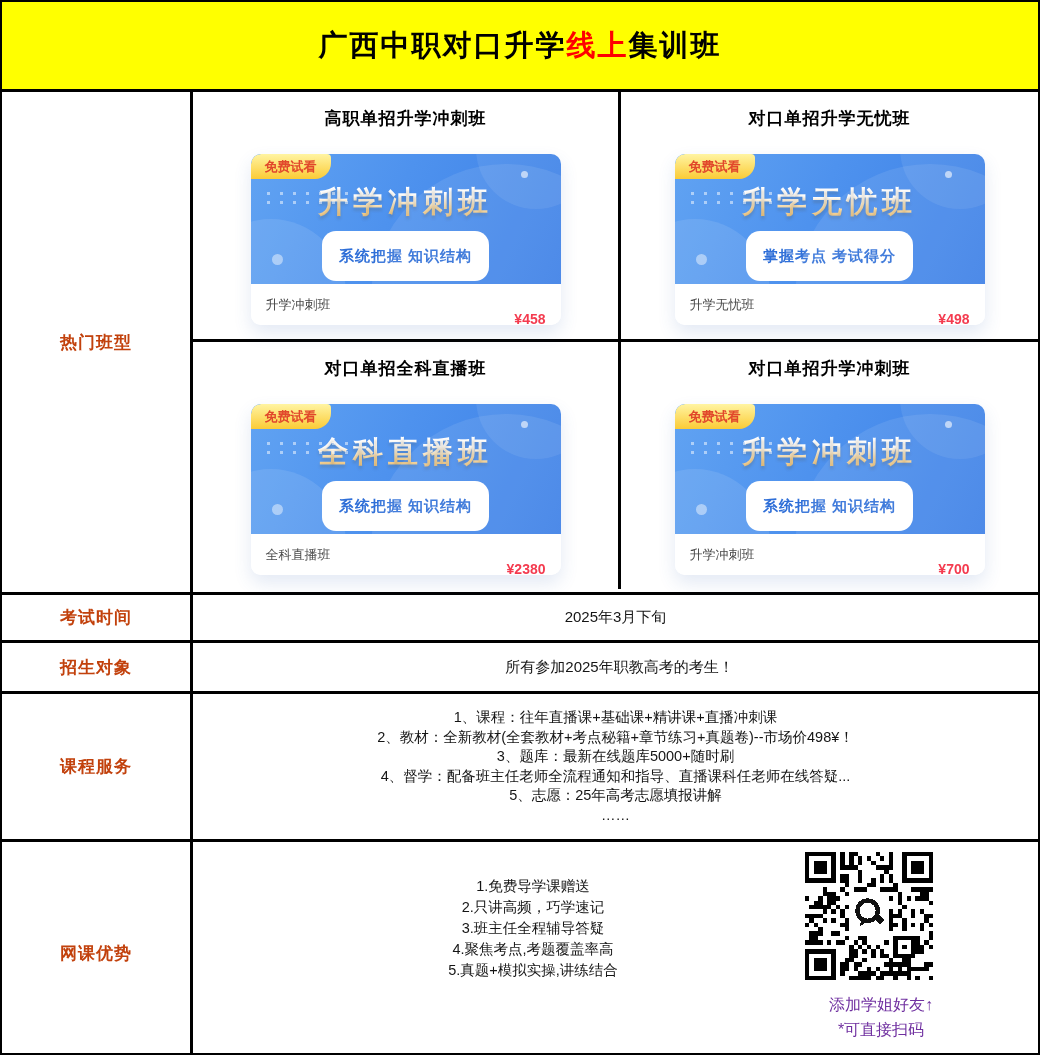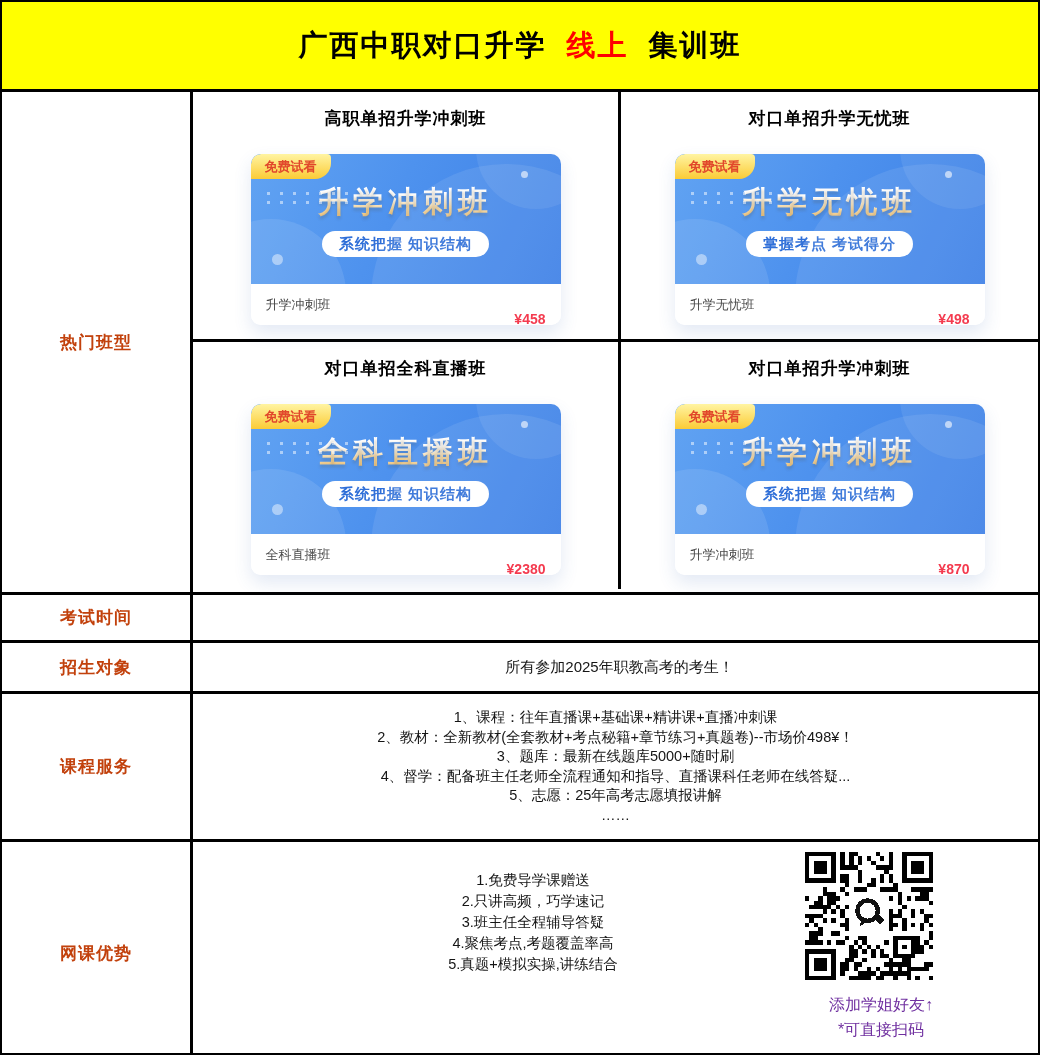--- a/index.html
+++ b/index.html
@@ -5,21 +5,21 @@
   html,body{margin:0;padding:0;background:#fff;}
   .page{
     width:1040px;height:1055px;box-sizing:border-box;border:2px solid #000;
     background:#fff;position:relative;
     font-family:"Liberation Sans","DejaVu Sans",sans-serif;color:#111;
   }
   
   .header{
     height:87px;background:#FFFF00;border-bottom:3px solid #000;
     display:flex;align-items:center;justify-content:center;
-    font-size:29px;font-weight:bold;letter-spacing:2px;color:#000;gap:20px;
+    font-size:29px;font-weight:bold;letter-spacing:2px;color:#000;
   }
   .header .hl{color:#FF0000;}
   
   .trow{display:flex;border-bottom:3px solid #000;}
   .trow:last-child{border-bottom:none;}
   .label-cell{
     width:188px;border-right:3px solid #000;flex:0 0 188px;
     display:flex;align-items:center;justify-content:center;
     font-weight:bold;font-size:17px;letter-spacing:1px;color:#c2410c;
   }
@@ -66,35 +66,35 @@
   .bt-wrap{margin-top:31px;line-height:34px;}
   .banner-title{
     display:inline-block;font-size:30px;font-weight:bold;letter-spacing:5px;
     background:linear-gradient(180deg,#FFFFFF 35%,#F6D79E 72%,#ECC07A 100%);
     -webkit-background-clip:text;background-clip:text;-webkit-text-fill-color:transparent;
     text-shadow:0 3px 3px rgba(90,60,10,.18);
   }
   .bp-wrap{margin-top:7px;}
   .banner-pill{
     display:inline-block;background:#fff;color:#2F6FD8;font-weight:bold;font-size:15px;
-    height:26px;line-height:26px;padding:0 17px;border-radius:14px;letter-spacing:1px;
+    height:26px;line-height:26px;padding:12px 17px;border-radius:14px;letter-spacing:1px;
   }
   .card-footer{
     height:41px;display:flex;align-items:center;justify-content:space-between;
     padding:0 15px;border-radius:0 0 10px 10px;font-size:13px;color:#4A4A4A;background:#fff;
   }
   .course-price{color:#F43B4F;font-size:14px;font-weight:600;margin-top:28px;}
   
   .services-lines{
     height:100%;display:flex;flex-direction:column;justify-content:center;align-items:center;
     font-size:14.5px;line-height:19.5px;color:#151515;
   }
   
   .adv-lines{
-    position:absolute;left:230px;top:28px;width:220px;text-align:center;
+    position:absolute;left:230px;top:34px;width:220px;text-align:center;
     font-size:14.5px;line-height:21px;color:#151515;
   }
   .qr-box{position:absolute;left:612px;top:10px;width:128px;height:128px;}
   .qr-caption{
     position:absolute;left:598px;top:150px;width:180px;text-align:center;
     color:#7030A0;font-size:16px;line-height:25px;
   }
 </style>
 </head>
 <body>
@@ -184,31 +184,34 @@
                 <i class="c c3"></i>
                 <i class="c c1"></i>
                 <i class="c c2"></i>
               <div class="free-tag">免费试看</div>
               <div class="dots"></div>
               <div class="bt-wrap"><span class="banner-title">升学冲刺班</span></div>
               <div class="bp-wrap"><span class="banner-pill">系统把握 知识结构</span></div>
             </div>
             <div class="card-footer">
               <span class="course-name">升学冲刺班</span>
-              <span class="course-price">¥870</span>
+              <span class="course-price">¥700</span>
             </div>
           </div>
         </div>
 
       </div>
     </div>
   </div>
 
   <div class="trow row-exam">
     <div class="label-cell">考试时间</div>
+    <div class="content-cell">
+        <div class="simple-value">2025年3月下旬</div>
+      </div>
   </div>
 
   <div class="trow row-enroll">
     <div class="label-cell">招生对象</div>
     <div class="content-cell">
         <div class="simple-value">所有参加2025年职教高考的考生！</div>
       </div>
   </div>
 
   <div class="trow row-services">

